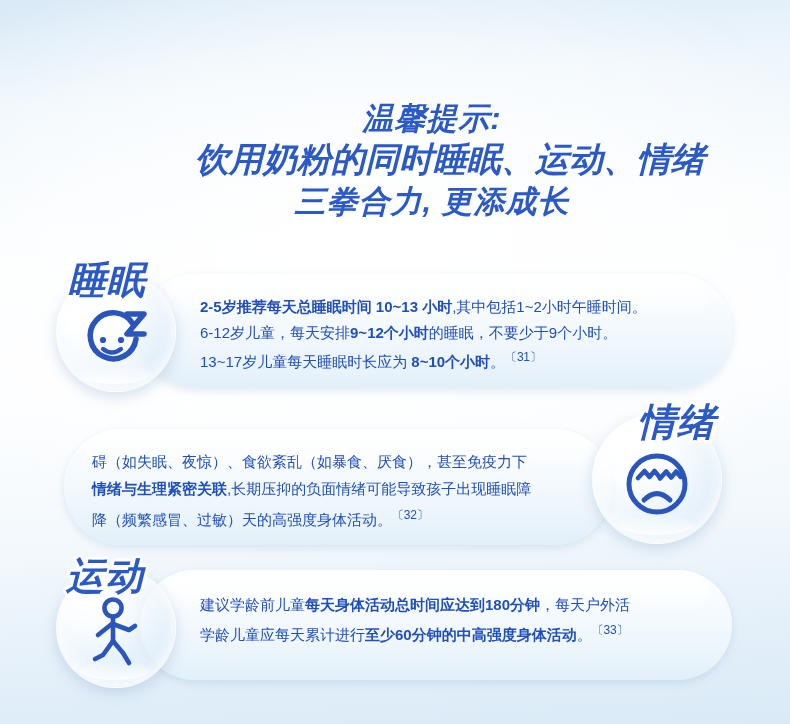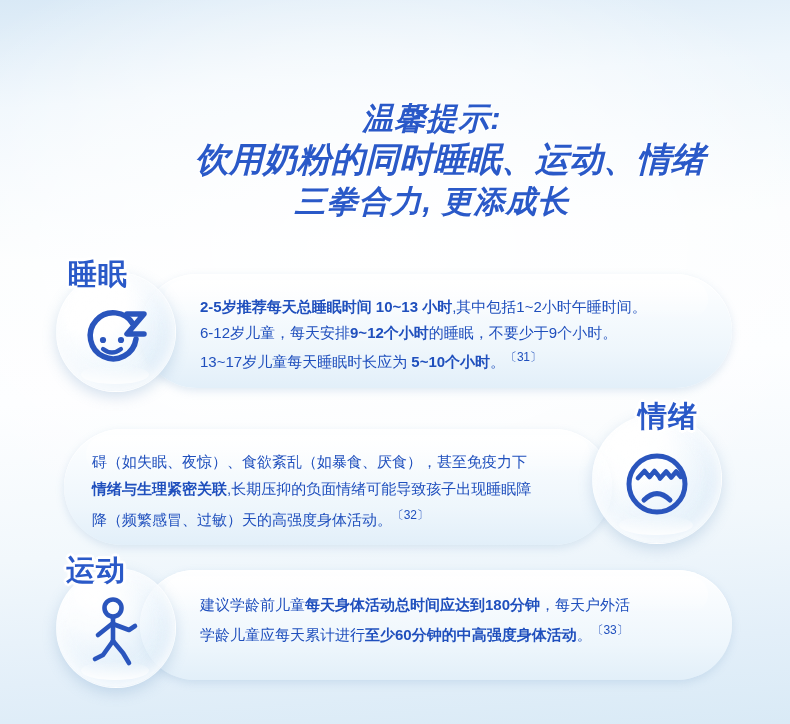--- a/index.html
+++ b/index.html
@@ -153,22 +153,23 @@
     left: 50%;
     top: 54%;
     transform: translate(-50%, -50%);
     z-index: 2;
   }
 
   
   .bubble-label {
     position: absolute;
     color: #2a59c8;
-    font-size: 29px;
+    font-size: 38px;
     font-weight: bold;
+    font-style: italic;
     letter-spacing: 1px;
     white-space: nowrap;
     z-index: 7;
     text-shadow:
       0 0 5px #ffffff, 0 0 5px #ffffff, 0 0 9px #ffffff,
       2px 2px 0 #ffffff, -2px 2px 0 #ffffff,
       2px -2px 0 #ffffff, -2px -2px 0 #ffffff,
       0 3px 0 #ffffff, 0 -3px 0 #ffffff,
       3px 0 0 #ffffff, -3px 0 0 #ffffff;
   }
@@ -197,21 +198,21 @@
       <circle cx="40" cy="35" r="3.1" fill="#2a55bd"></circle>
       <path d="M22 44 Q31 51 40 44" fill="none" stroke="#2a55bd" stroke-width="4.2" stroke-linecap="round"></path>
     </svg>
   </div>
 
   <div class="bubble-label" id="label-sleep">睡眠</div>
 
   <div class="body-text" id="text-sleep">
       <div><b>2-5岁推荐每天总睡眠时间 </b><b>10~13 小时</b><span>,其中包括1~2小时午睡时间。</span></div>
       <div><span>6-12岁儿童，每天安排</span><b>9~12个小时</b><span>的睡眠，不要少于9个小时。</span></div>
-      <div><span>13~17岁儿童每天睡眠时长应为 </span><b>5~10个小时</b><span>。</span><span class="sup">〔31〕</span></div>
+      <div><span>13~17岁儿童每天睡眠时长应为 </span><b>8~10个小时</b><span>。</span><span class="sup">〔31〕</span></div>
     </div>
 
   <div class="card" id="card-emotion"></div>
 
   <div class="bubble" id="bubble-emotion">
     <svg class="bubble-icon" width="72" height="72" viewBox="0 0 72 72">
       <circle cx="36" cy="36" r="28" fill="none" stroke="#2a55bd" stroke-width="5"></circle>
       <path d="M17 30 l6.5 -7 l5 6 l5 -6 l5.2 6.2" fill="none" stroke="#2a55bd" stroke-width="4.6" stroke-linecap="round" stroke-linejoin="round"></path>
       <path d="M39 30.5 l6.2 -7 l5 6 l5 -6 l4.6 5.4" fill="none" stroke="#2a55bd" stroke-width="4.6" stroke-linecap="round" stroke-linejoin="round"></path>
       <path d="M23 52 Q36 39 49 52" fill="none" stroke="#2a55bd" stroke-width="5" stroke-linecap="round"></path>

